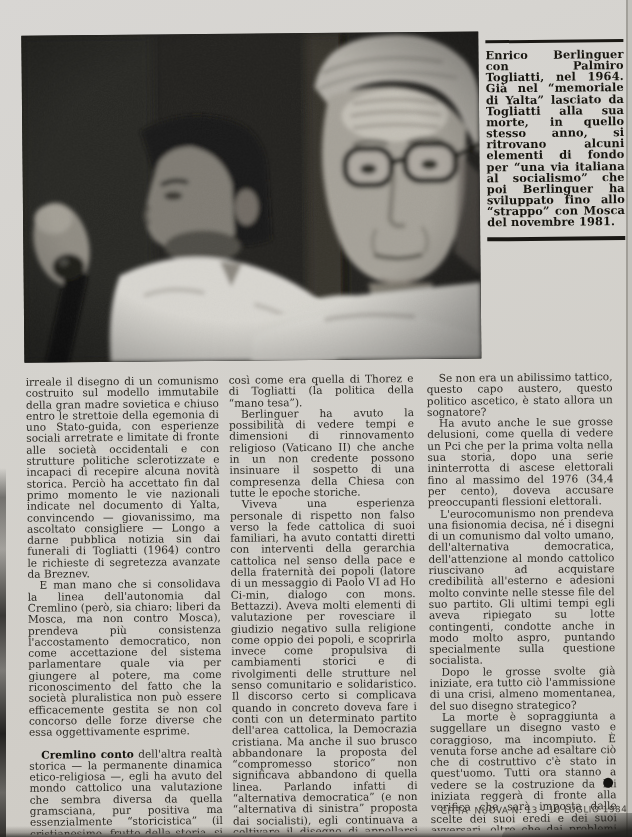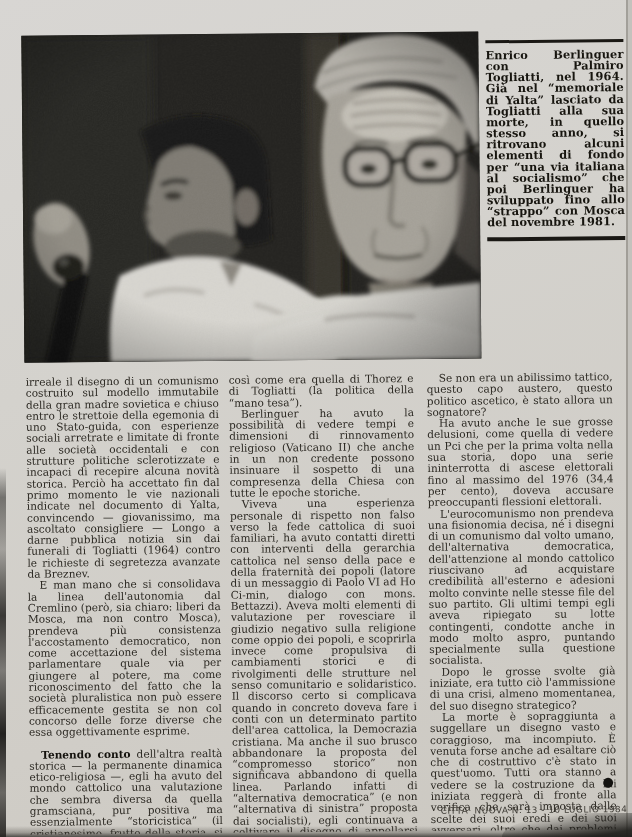--- a/index.html
+++ b/index.html
@@ -170,21 +170,21 @@
 
     <div class="caption-block">
       <div class="rule rule-top"></div>
       <p class="caption">Enrico Berlinguer con Palmiro Togliatti, nel 1964. Già nel “memoriale di Yalta” lasciato da Togliatti alla sua morte, in quello stesso anno, si ritrovano alcuni elementi di fondo per “una via italiana al socialismo” che poi Berlinguer ha sviluppato fino allo “strappo” con Mosca del novembre 1981.</p>
       <div class="rule rule-bottom"></div>
     </div>
 
     <div class="col col1">
       <p>irreale il disegno di un comunismo costruito sul modello immutabile della gran madre sovietica e chiuso entro le strettoie della egemonia di uno Stato-guida, con esperienze sociali arretrate e limitate di fronte alle società occidentali e con strutture politiche sclerotizzate e incapaci di recepire alcuna novità storica. Perciò ha accettato fin dal primo momento le vie nazionali indicate nel documento di Yalta, convincendo — giovanissimo, ma ascoltato consigliere — Longo a darne pubblica notizia sin dai funerali di Togliatti (1964) contro le richieste di segretezza avanzate da Breznev.</p>
       <p class="ind">E man mano che si consolidava la linea dell'autonomia dal Cremlino (però, sia chiaro: liberi da Mosca, ma non contro Mosca), prendeva più consistenza l'accostamento democratico, non come accettazione del sistema parlamentare quale via per giungere al potere, ma come riconoscimento del fatto che la società pluralistica non può essere efficacemente gestita se non col concorso delle forze diverse che essa oggettivamente esprime.</p>
-      <p class="lead-par ind"><strong>Tenendo conto</strong><span> dell'altra realtà storica — la permanente dinamica etico-religiosa —, egli ha avuto del mondo cattolico una valutazione che sembra diversa da quella gramsciana, pur positiva ma essenzialmente “storicistica” (il cristianesimo, frutto della storia, si esaurirà nella storia) e in fin dei conti strumentale,</span></p>
+      <p class="lead-par ind"><strong>Cremlino conto</strong><span> dell'altra realtà storica — la permanente dinamica etico-religiosa —, egli ha avuto del mondo cattolico una valutazione che sembra diversa da quella gramsciana, pur positiva ma essenzialmente “storicistica” (il cristianesimo, frutto della storia, si esaurirà nella storia) e in fin dei conti strumentale,</span></p>
     </div>
 
     <div class="col col2">
       <p>così come era quella di Thorez e di Togliatti (la politica della “mano tesa”).</p>
       <p class="ind">Berlinguer ha avuto la possibilità di vedere tempi e dimensioni di rinnovamento religioso (Vaticano II) che anche in un non credente possono insinuare il sospetto di una compresenza della Chiesa con tutte le epoche storiche.</p>
       <p class="ind">Viveva una esperienza personale di rispetto non falso verso la fede cattolica di suoi familiari, ha avuto contatti diretti con interventi della gerarchia cattolica nel senso della pace e della fraternità dei popoli (latore di un messaggio di Paolo VI ad Ho Ci-min, dialogo con mons. Bettazzi). Aveva molti elementi di valutazione per rovesciare il giudizio negativo sulla religione come oppio dei popoli, e scoprirla invece come propulsiva di cambiamenti storici e di rivolgimenti delle strutture nel senso comunitario e solidaristico. Il discorso certo si complicava quando in concreto doveva fare i conti con un determinato partito dell'area cattolica, la Democrazia cristiana. Ma anche il suo brusco abbandonare la proposta del “compromesso storico” non significava abbandono di quella linea. Parlando infatti di “alternativa democratica” (e non “alternativa di sinistra” proposta dai socialisti), egli continuava a coltivare il disegno di appellarsi per l'alleanza alternativa alla parte più popolare e progressista del mondo cattolico.</p>
     </div>
 
     <div class="col col3">
       <p class="ind">Se non era un abilissimo tattico, questo capo austero, questo politico ascetico, è stato allora un sognatore?</p>

